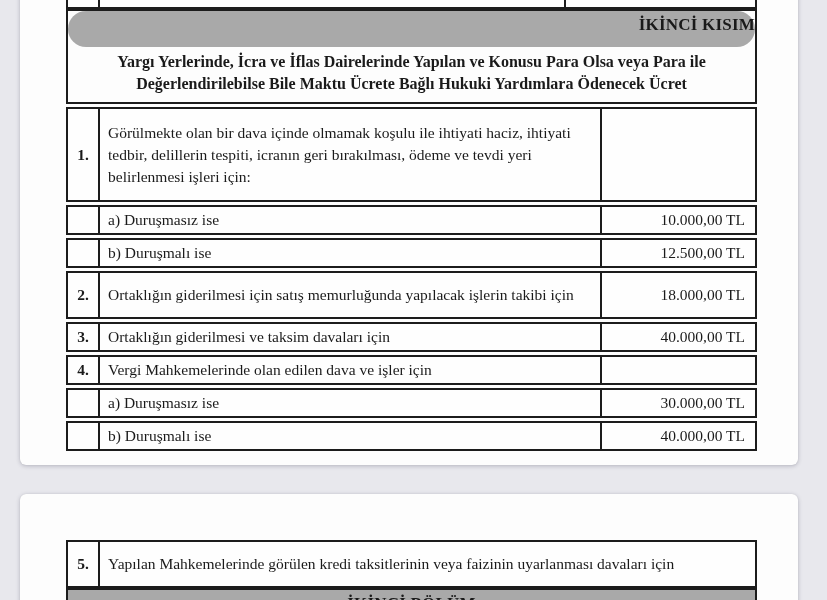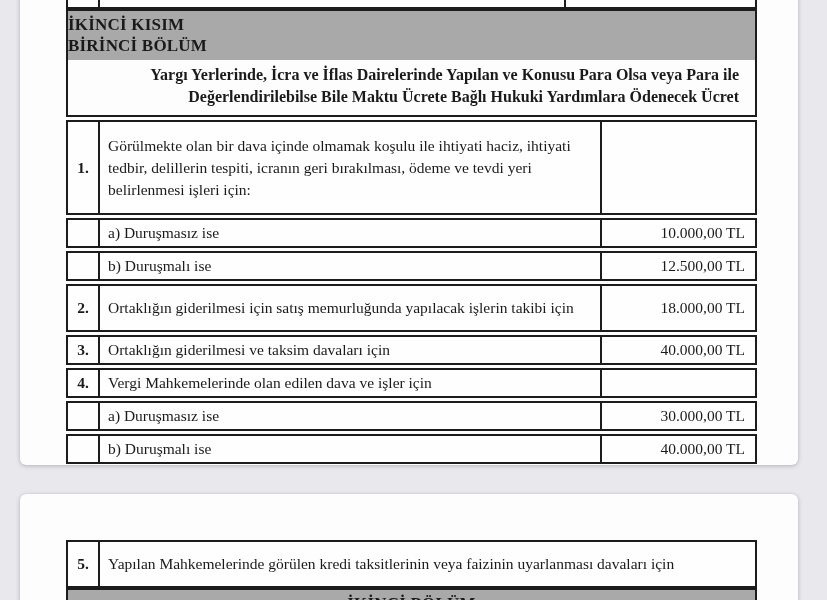--- a/index.html
+++ b/index.html
@@ -40,29 +40,30 @@
     border-right:2px solid var(--line);
     border-bottom:2px solid var(--line);
   }
   .stub-no{width:32px;border-right:2px solid var(--line);}
   .stub-desc{width:466px;border-right:2px solid var(--line);}
   .stub-amt{flex:1;}
 
   .header-box{border:2px solid var(--line);}
   .band{
     background:var(--band);
-    text-align:left;
+    text-align:right;
     font-weight:bold;
     font-size:17px;
     line-height:21px;
-    padding:3px 0 4px;
+    padding:3px 0 12px;
     letter-spacing:0.2px;
+    border-radius:22px;
   }
   .subtitle{
-    text-align:right;
+    text-align:center;
     font-weight:bold;
     font-size:16px;
     line-height:22px;
     padding:4px 16px 7px;
   }
 
   .rows{margin-top:3px;}
   .row{
     display:flex;
     border:2px solid var(--line);
@@ -116,21 +117,20 @@
 
     <div class="stub-row">
       <div class="stub-no"></div>
       <div class="stub-desc"></div>
       <div class="stub-amt"></div>
     </div>
 
     <div class="header-box">
       <div class="band">
         <div>İKİNCİ KISIM</div>
-        <div>BİRİNCİ BÖLÜM</div>
       </div>
       <div class="subtitle">Yargı Yerlerinde, İcra ve İflas Dairelerinde Yapılan ve Konusu Para Olsa veya Para ile Değerlendirilebilse Bile Maktu Ücrete Bağlı Hukuki Yardımlara Ödenecek Ücret</div>
     </div>
 
     <div class="rows rows1">
         <div class="row">
     <div class="cell-no">1.</div>
     <div class="cell-desc">Görülmekte olan bir dava içinde olmamak koşulu ile ihtiyati haciz, ihtiyati tedbir, delillerin tespiti, icranın geri bırakılması, ödeme ve tevdi yeri belirlenmesi işleri için:</div>
     <div class="cell-amt"></div>
   </div>

